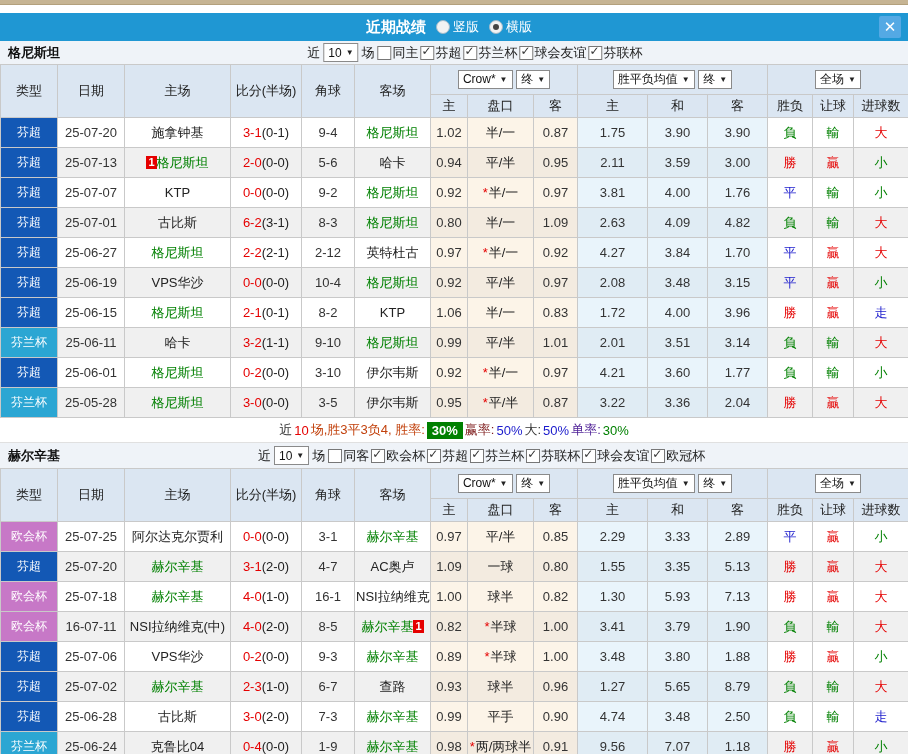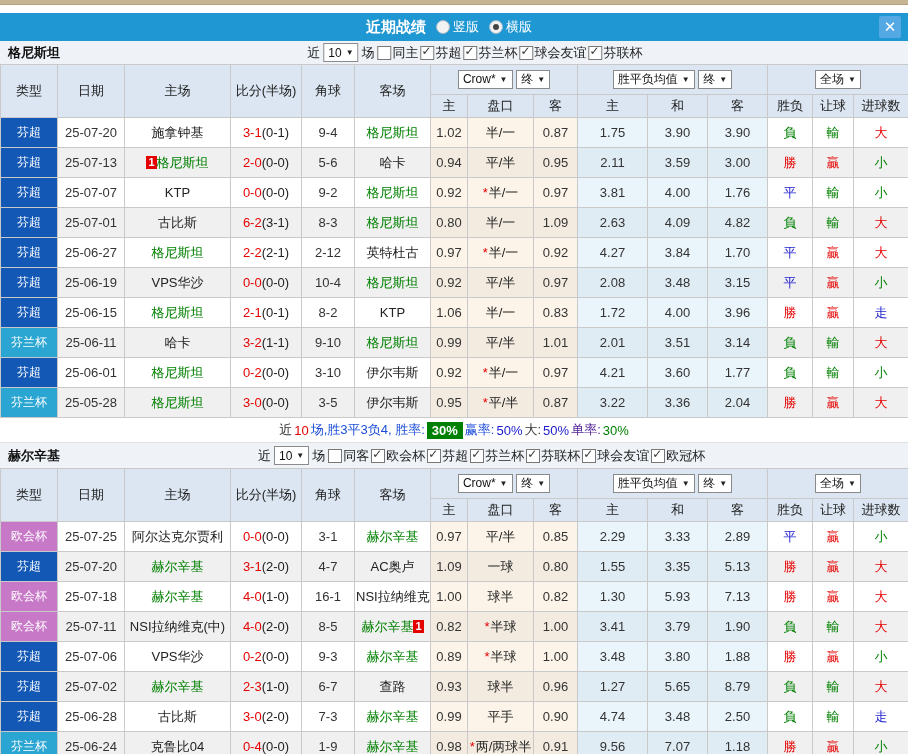--- a/index.html
+++ b/index.html
@@ -352,23 +352,23 @@
           <td class="c-avg">2.04</td>
           <td class="t-red">勝</td>
           <td class="t-red">贏</td>
           <td class="t-red">大</td>
         </tr>
       </tbody>
   </table>
   <div class="summary">
       <span style="color: rgb(51, 51, 51);">近</span>
       <span style="color: rgb(229, 0, 0);">10</span>
-      <span style="color: #1d4ed8; text-align: center;">场,胜3平3负4, 胜率:</span>
+      <span style="color: #c2410c; text-align: center;">场,胜3平3负4, 胜率:</span>
       <span class="sum-badge">30%</span>
-      <span style="color: #1d4ed8;"> 赢率:</span>
+      <span style="color: #7f1d1d;"> 赢率:</span>
       <span style="color: rgb(26, 26, 204);">50%</span>
       <span style="color: rgb(51, 51, 51);"> 大:</span>
       <span style="color: rgb(26, 26, 204);">50%</span>
       <span style="color: #4c1d95;"> 单率:</span>
       <span style="color: rgb(0, 128, 0);">30%</span>
     </div>
 
   <div class="team-row second">
     <span class="team-name">赫尔辛基</span>
     <div class="filters">
@@ -520,21 +520,21 @@
           <td class="c-odds">0.82</td>
           <td class="c-avg">1.30</td>
           <td class="c-avg">5.93</td>
           <td class="c-avg">7.13</td>
           <td class="t-red">勝</td>
           <td class="t-red">贏</td>
           <td class="t-red">大</td>
         </tr>
         <tr>
           <td class="c-type type-eu">欧会杯</td>
-          <td>25-07-11</td>
+          <td>16-07-11</td>
           <td class="c-team"><span class="t-dark">NSI拉纳维克(中)</span></td>
           <td><span class="t-red">4-0</span><span class="t-dark">(2-0)</span></td>
           <td>8-5</td>
           <td class="c-team"><span class="t-green">赫尔辛基</span><span class="badge">1</span></td>
           <td class="c-odds">0.82</td>
           <td class="c-odds"><span class="star">*</span><span class="t-dark">半球</span></td>
           <td class="c-odds">1.00</td>
           <td class="c-avg">3.41</td>
           <td class="c-avg">3.79</td>
           <td class="c-avg">1.90</td>

